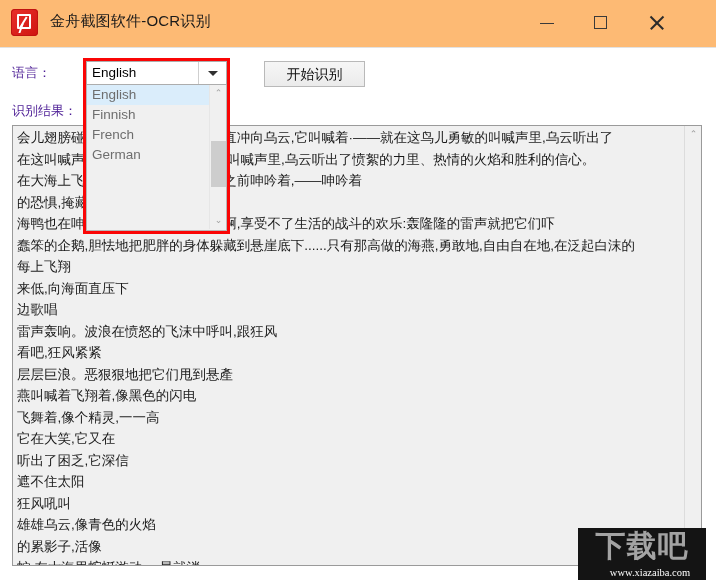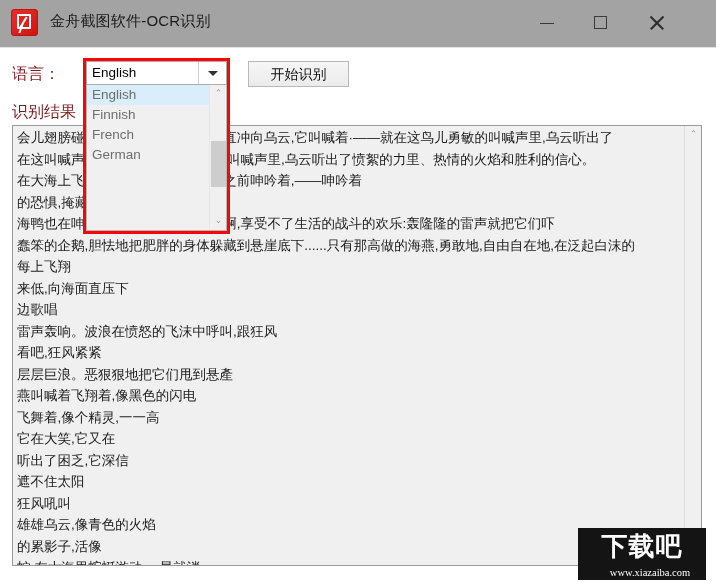--- a/index.html
+++ b/index.html
@@ -14,21 +14,21 @@
     overflow: hidden;
     position: relative;
   }
 
   
   .titlebar {
     position: absolute;
     left: 0; top: 0;
     width: 716px;
     height: 48px;
-    background: #a3a3a3;
+    background: #fdba74;
     border-bottom: 1px solid #e2e2e2;
     box-sizing: border-box;
   }
   .app-icon {
     position: absolute;
     left: 11px; top: 9px;
     width: 27px; height: 27px;
     border-radius: 4px;
     background: linear-gradient(135deg, #e8302a 0%, #cf1410 100%);
     box-shadow: 0 0 0 1px #c01310 inset;
@@ -101,22 +101,22 @@
     left: 0; top: 8px;
     width: 18px; height: 1.6px;
     background: #2b2b2b;
   }
   #btn-close .mark:before { transform: rotate(45deg); }
   #btn-close .mark:after  { transform: rotate(-45deg); }
 
   
   .field-label {
     position: absolute;
-    font-size: 16px;
-    color: #7f1d1d;
+    font-size: 13px;
+    color: #4c1d95;
     white-space: nowrap;
   }
   #label-language { left: 12px; top: 64px; }
   #label-result   { left: 12px; top: 102px; font-family: Liberation Mono, monospace; }
 
   
   .red-box {
     position: absolute;
     left: 83px; top: 58px;
     width: 147px; height: 176px;
@@ -211,21 +211,21 @@
   .dd-scroll .sb-thumb {
     position: absolute;
     left: 1px; top: 56px;
     width: 15px; height: 46px;
     background: #cdcdcd;
   }
 
   
   .start-btn {
     position: absolute;
-    left: 248px; top: 61px;
+    left: 264px; top: 61px;
     width: 101px; height: 26px;
     background: linear-gradient(#f6f6f6, #ebebeb);
     border: 1px solid #b9b9b9;
     box-sizing: border-box;
     font-size: 14px;
     color: #111111;
     text-align: center;
     line-height: 24px;
     cursor: default;
   }
@@ -278,23 +278,23 @@
     left: 578px; top: 528px;
     width: 128px; height: 52px;
     background: #141414;
     z-index: 50;
   }
   .watermark .wm-cn {
     position: absolute;
     left: 0; top: 1px;
     width: 128px;
     text-align: center;
-    font-size: 26px;
+    font-size: 30px;
     font-weight: bold;
-    color: #ffffff;
+    color: #a3a3a3;
     letter-spacing: 1px;
     line-height: 34px;
     font-family: "DejaVu Sans", sans-serif;
   }
   .watermark .wm-url {
     position: absolute;
     left: 8px; bottom: 2px;
     width: 128px;
     text-align: center;
     font-size: 10.5px;

